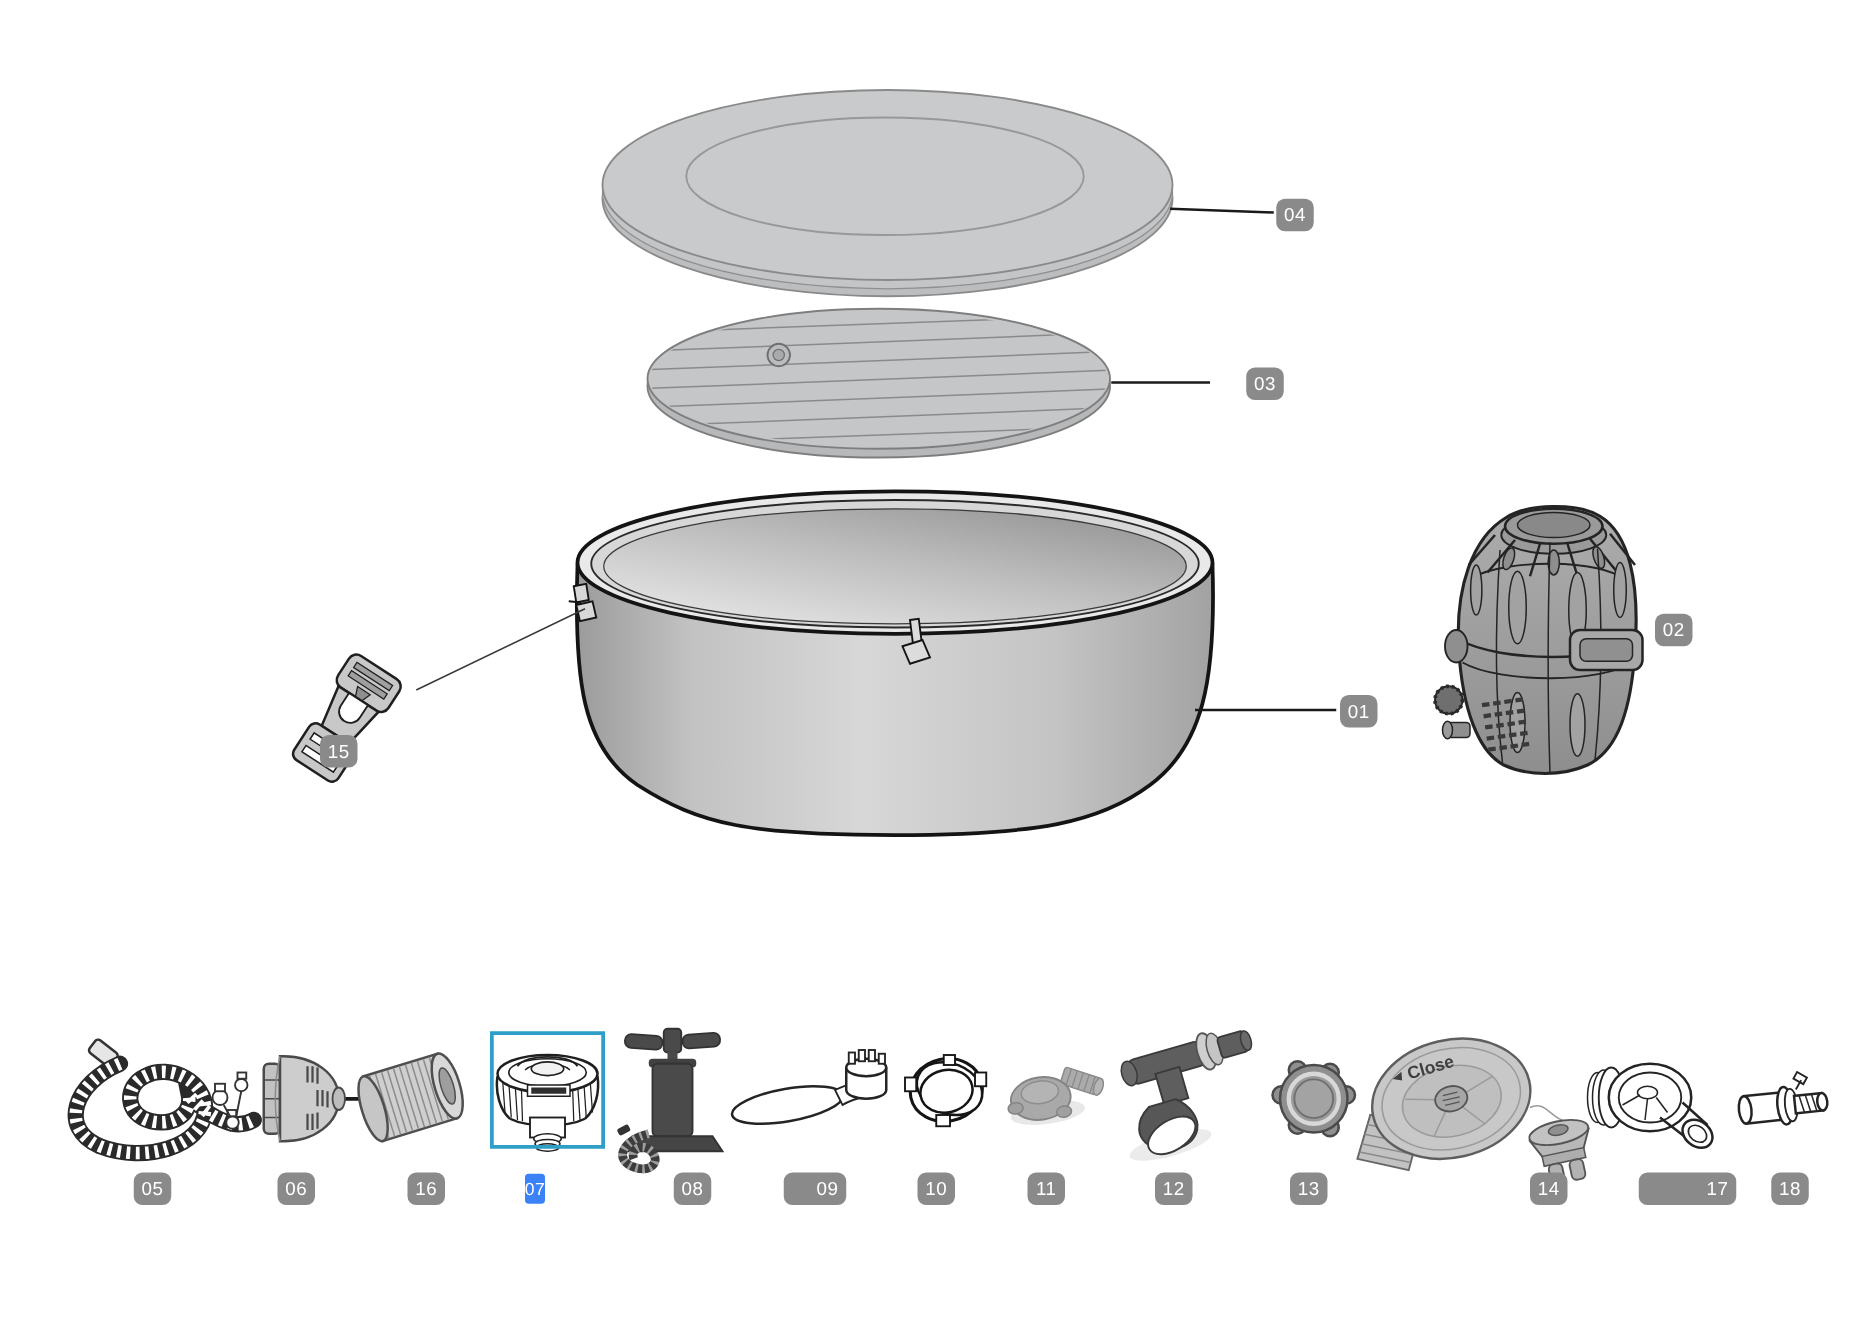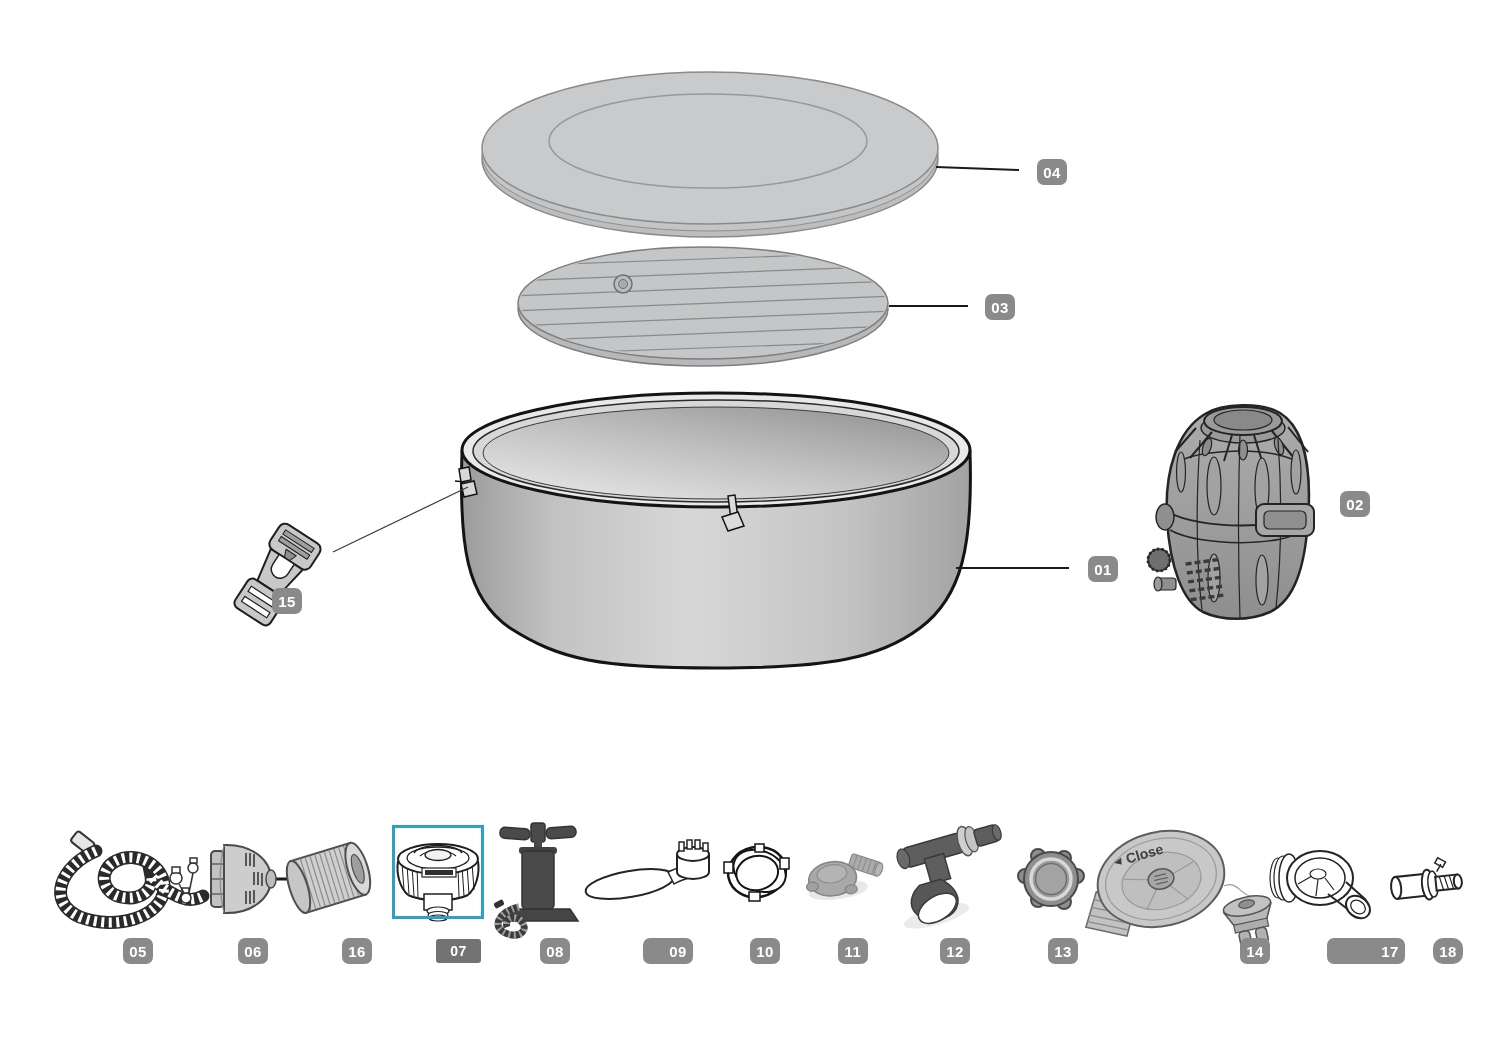--- a/index.html
+++ b/index.html
@@ -3,25 +3,25 @@
 <meta charset="utf-8">
 <style>
   html,body{margin:0;padding:0;background:#ffffff;}
   .stage{
     position:relative;width:1500px;height:1060px;background:#ffffff;overflow:hidden;
     font-family:"Liberation Sans", sans-serif;
   }
   .artwork{position:absolute;left:0;top:0;width:1500px;height:1060px;}
   .callout{
     position:absolute;width:30px;height:26px;border-radius:7px;background:#8A8A8A;
-    color:#ffffff;font-size:15px;font-weight:bold;display:flex;align-items:center;
-    justify-content:center;letter-spacing:.5px;user-select:none;margin-left:16px;
+    color:#ffffff;font-size:15px;font-weight:normal;display:flex;align-items:center;
+    justify-content:center;letter-spacing:.5px;user-select:none;
   }
   .callout.highlight{
-    width:45px;height:24px;border-radius:3px;background:#737373;font-size:14px;
+    width:16px;height:24px;border-radius:3px;background:#3b82f6;font-size:14px;
   }
   .selection-box{
     position:absolute;left:392px;top:825px;width:92px;height:94px;
     border:3px solid #2E9FC6;background:transparent;box-sizing:border-box;
   }
 </style>
 </head>
 <body>
 
 <div class="stage">
@@ -415,32 +415,32 @@
           <line x1="26" y1="-7" x2="29" y2="7"></line>
     </g>
     <rect x="14" y="-24" width="9" height="6" transform="rotate(35 18 -21)" stroke-width="1.5"></rect>
     <line x1="14" y1="-12" x2="19" y2="-19" stroke-width="1.5"></line>
   </g>
 </svg>
 
 <div class="selection-box"></div>
 
 <div class="callout" style="left:1021px;top:159px;">04</div>
-<div class="callout" style="left:969px;top:294px;">03</div>
+<div class="callout" style="left:997px;top:294px;">03</div>
 <div class="callout" style="left:1072px;top:556px;">01</div>
 <div class="callout" style="left:1324px;top:491px;">02</div>
 <div class="callout" style="left:256px;top:588px;text-align:center;">15</div>
 
 <div class="callout" style="left:107px;top:938px;">05</div>
 <div class="callout" style="left:222px;top:938px;">06</div>
 <div class="callout" style="left:326px;top:938px;">16</div>
 <div class="callout highlight" style="left:420px;top:939px;">07</div>
-<div class="callout" style="left:524px;top:938px;">08</div>
+<div class="callout" style="left:539px;top:938px;">08</div>
 <div class="callout" style="left:627px;top:938px;padding-left:20px;">09</div>
 <div class="callout" style="left:734px;top:938px;">10</div>
 <div class="callout" style="left:822px;top:938px;">11</div>
 <div class="callout" style="left:924px;top:938px;">12</div>
 <div class="callout" style="left:1032px;top:938px;">13</div>
 <div class="callout" style="left:1224px;top:938px;">14</div>
 <div class="callout" style="left:1311px;top:938px;padding-left:48px;">17</div>
-<div class="callout" style="left:1417px;top:938px;border-radius:10px;">18</div>
+<div class="callout" style="left:1417px;top:938px;">18</div>
 
 </div>
 
 </body></html>

